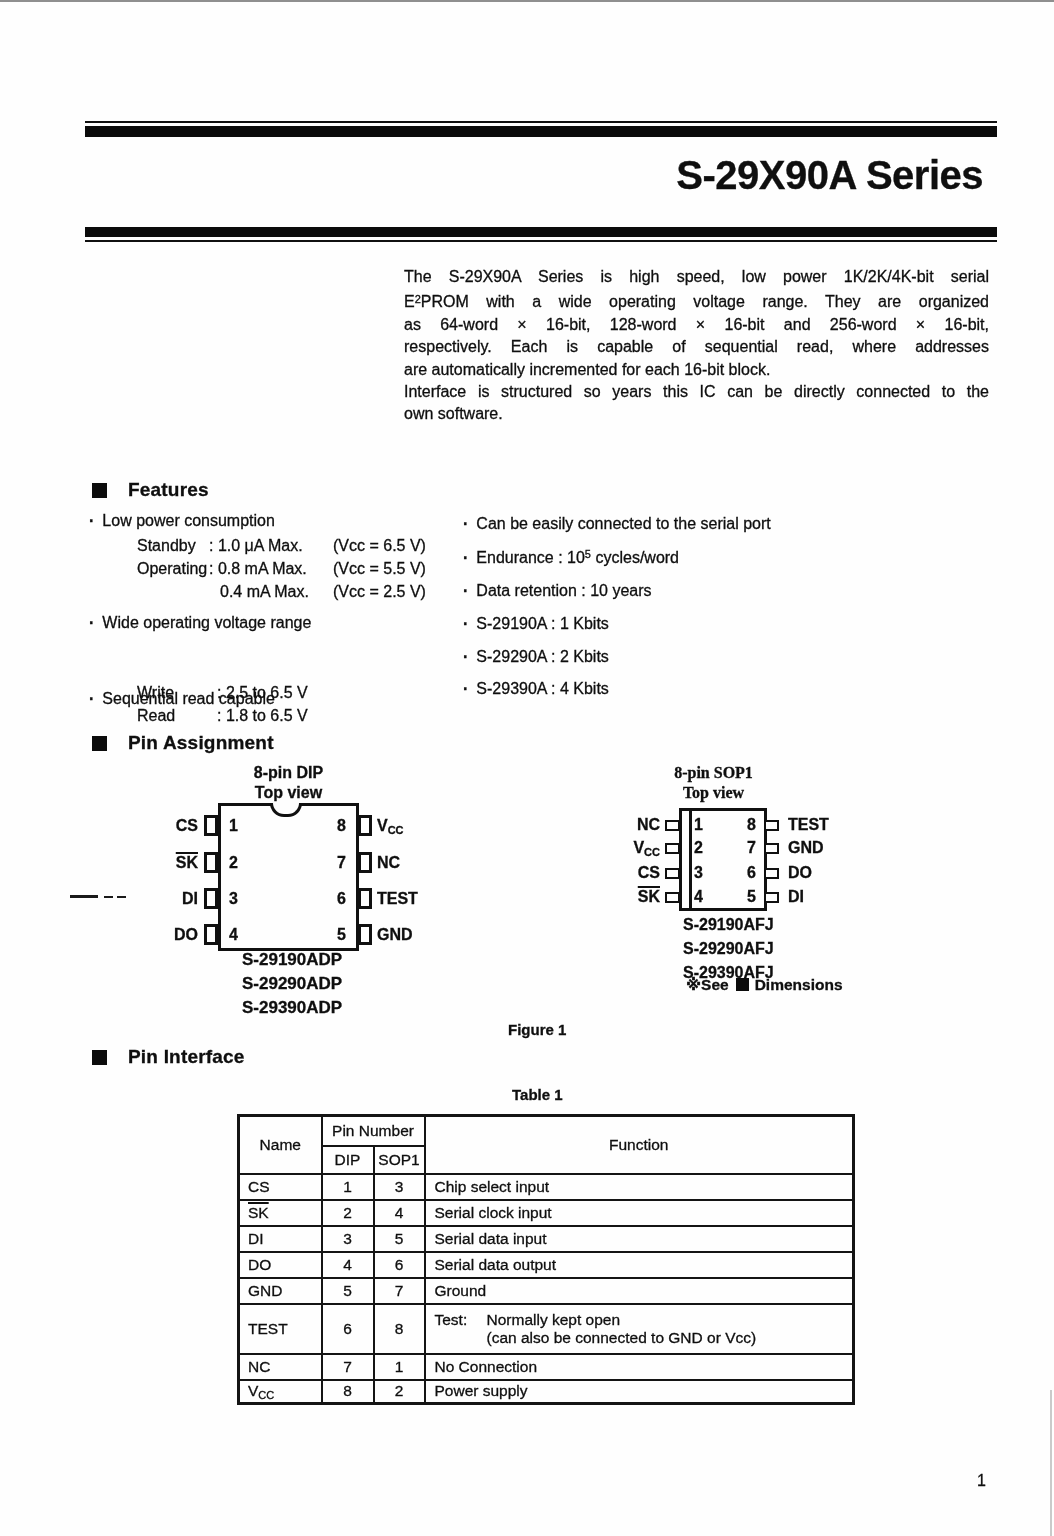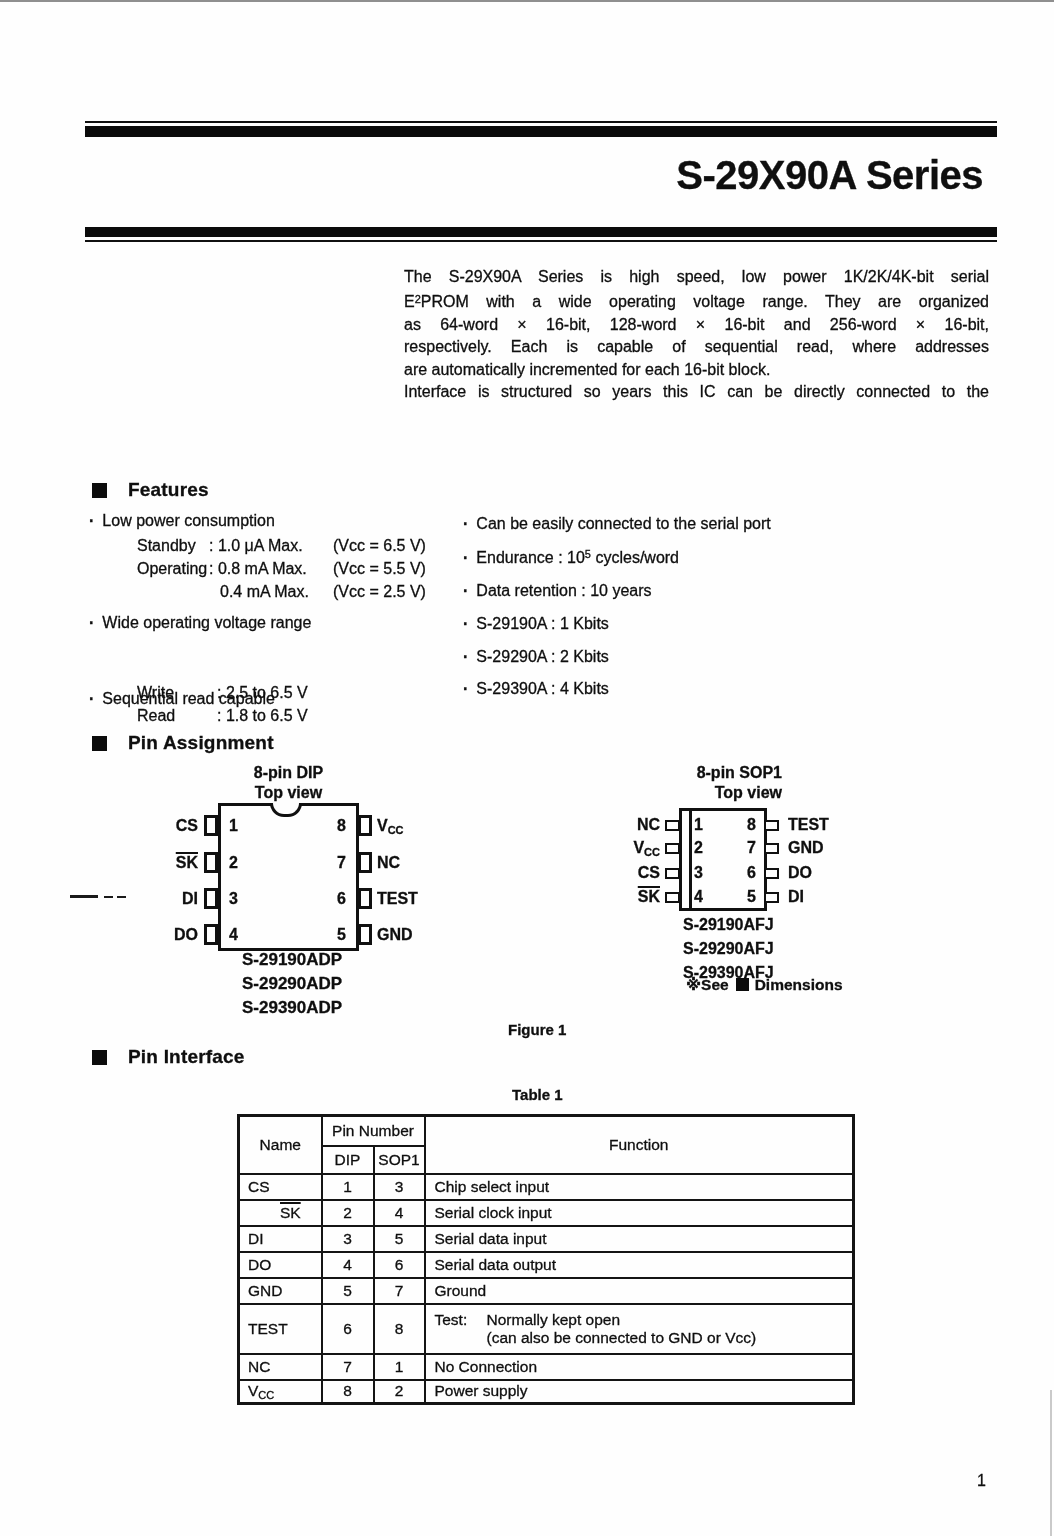--- a/index.html
+++ b/index.html
@@ -57,24 +57,24 @@
   .dip-body { position:absolute; left:218px; top:803px; width:141px; height:148px; border:3px solid #101010; }
   .dip-notch { position:absolute; left:50%; top:-3px; width:32px; height:14px; margin-left:-19px; background:#fefefe; border:3px solid #101010; border-top:none; border-radius:0 0 16px 16px; }
   .dpin { position:absolute; width:14px; height:21px; border:3px solid #101010; background:#fefefe; }
   .dpl { left:204px; } .dpr { left:358px; }
   .dt0 { top:815px; } .dt1 { top:852px; } .dt2 { top:888px; } .dt3 { top:924px; }
   .dip-lab-l { position:absolute; left:130px; width:68px; text-align:right; font-weight:bold; font-size:16px; line-height:21px; }
   .dip-num-l { position:absolute; left:229px; width:20px; font-weight:bold; font-size:16px; line-height:21px; }
   .dip-num-r { position:absolute; left:322px; width:24px; text-align:right; font-weight:bold; font-size:16px; line-height:21px; }
   .dip-lab-r { position:absolute; left:377px; font-weight:bold; font-size:16px; line-height:21px; white-space:nowrap; }
   .vsub { font-size:11px; vertical-align:-3px; }
-  .ov { text-decoration:overline; text-decoration-thickness:2px;margin-left:32px; }
+  .ov { text-decoration:overline; text-decoration-thickness:2px; }
   .dip-parts { position:absolute; left:242px; top:948px; font-weight:bold; font-size:17px; line-height:24px; }
   
-  .sop-title { position:absolute; left:645px; top:763px; width:137px; text-align:right; font-weight:bold; font-size:16px; line-height:20px; }
+  .sop-title { position:absolute; left:645px; top:763px; width:137px; text-align:center; font-weight:bold; font-size:16px; line-height:20px;font-family:Liberation Serif, serif; }
   .sop-body { position:absolute; left:679px; top:808px; width:88px; height:103px; border:3px solid #101010; }
   .sop-strip { position:absolute; left:7px; top:0; bottom:0; width:3px; background:#101010; }
   .spin { position:absolute; width:15px; height:11px; border:2px solid #101010; background:#fefefe; }
   .spl { left:665px; } .spr { left:764px; }
   .sp0 { top:820px; } .sp1 { top:843px; } .sp2 { top:868px; } .sp3 { top:892px; }
   .st0 { top:815px; } .st1 { top:838px; } .st2 { top:863px; } .st3 { top:887px; }
   .sop-lab-l { position:absolute; left:578px; width:82px; text-align:right; font-weight:bold; font-size:16px; line-height:20px; }
   .sop-num-l { position:absolute; left:694px; width:20px; font-weight:bold; font-size:16px; line-height:20px; }
   .sop-num-r { position:absolute; left:732px; width:24px; text-align:right; font-weight:bold; font-size:16px; line-height:20px; }
   .sop-lab-r { position:absolute; left:788px; font-weight:bold; font-size:16px; line-height:20px; }
@@ -116,20 +116,21 @@
 
   <div class="series">S-29X90A Series</div>
 
   <div class="intro">
     <div class="il">The S-29X90A Series is high speed, low power 1K/2K/4K-bit serial</div>
     <div class="il"><span>E</span><sup>2</sup><span>PROM with a wide operating voltage range.  They are organized</span></div>
     <div class="il">as 64-word × 16-bit, 128-word × 16-bit and 256-word × 16-bit,</div>
     <div class="il">respectively. Each is capable of sequential read, where addresses</div>
     <div class="il il-left">are automatically incremented for each 16-bit block.</div>
     <div class="il">Interface is structured so years this IC can be directly connected to the</div>
+    <div class="il il-left">own software.</div>
   </div>
 
   <div class="sec-head" id="feat-head">
     <span class="sq"></span>
     <span class="sec-label">Features</span>
   </div>
 
   <div class="fl-b" id="flb1">Low power consumption</div>
   <div class="fl-row" id="flr1">
     <span class="fl-label">Standby</span><span class="fl-value">: 1.0 μA Max.</span><span>(Vcc = 6.5 V)</span>

